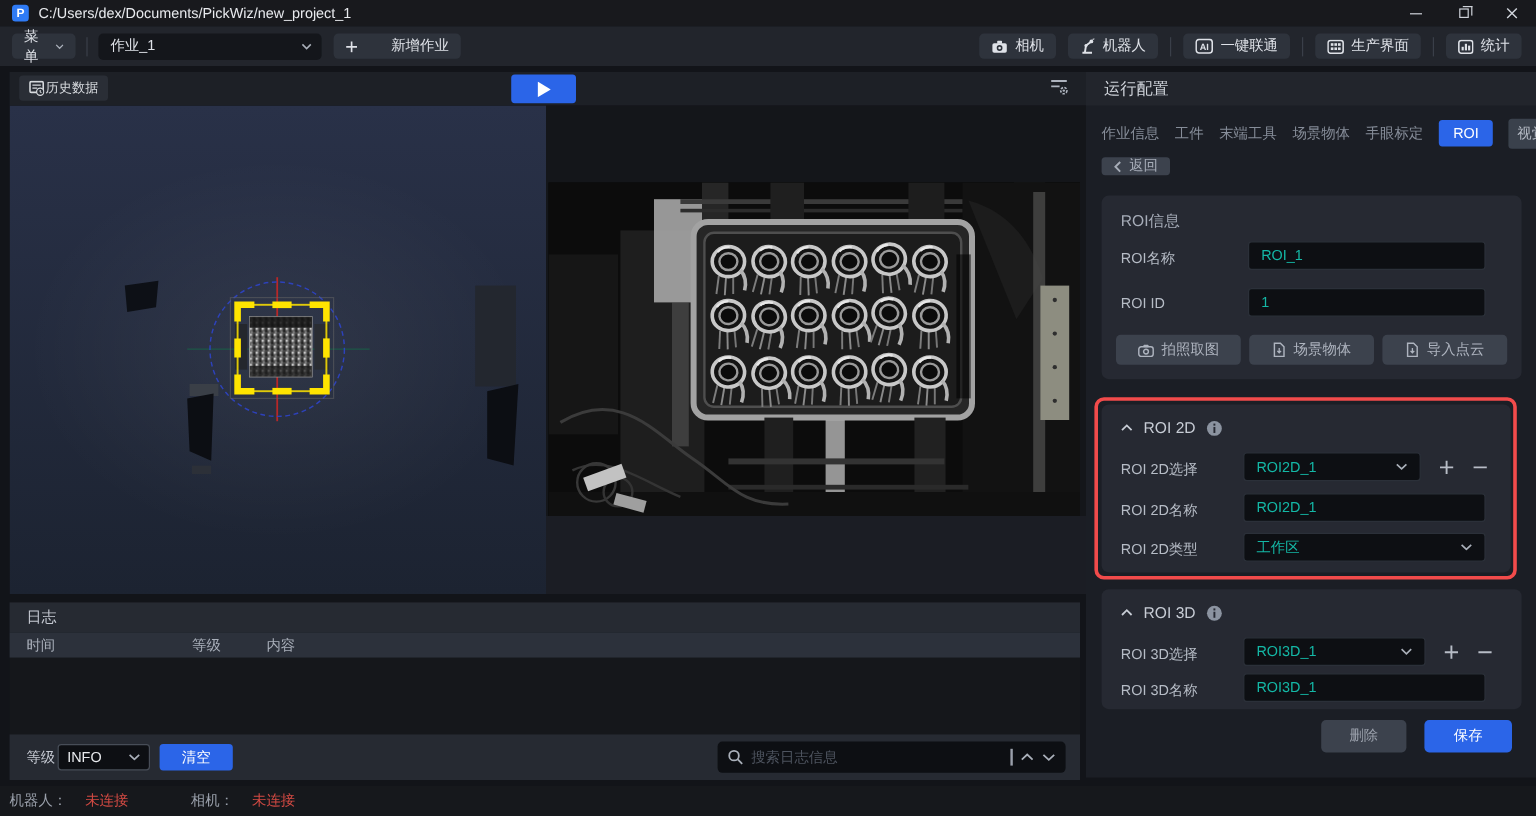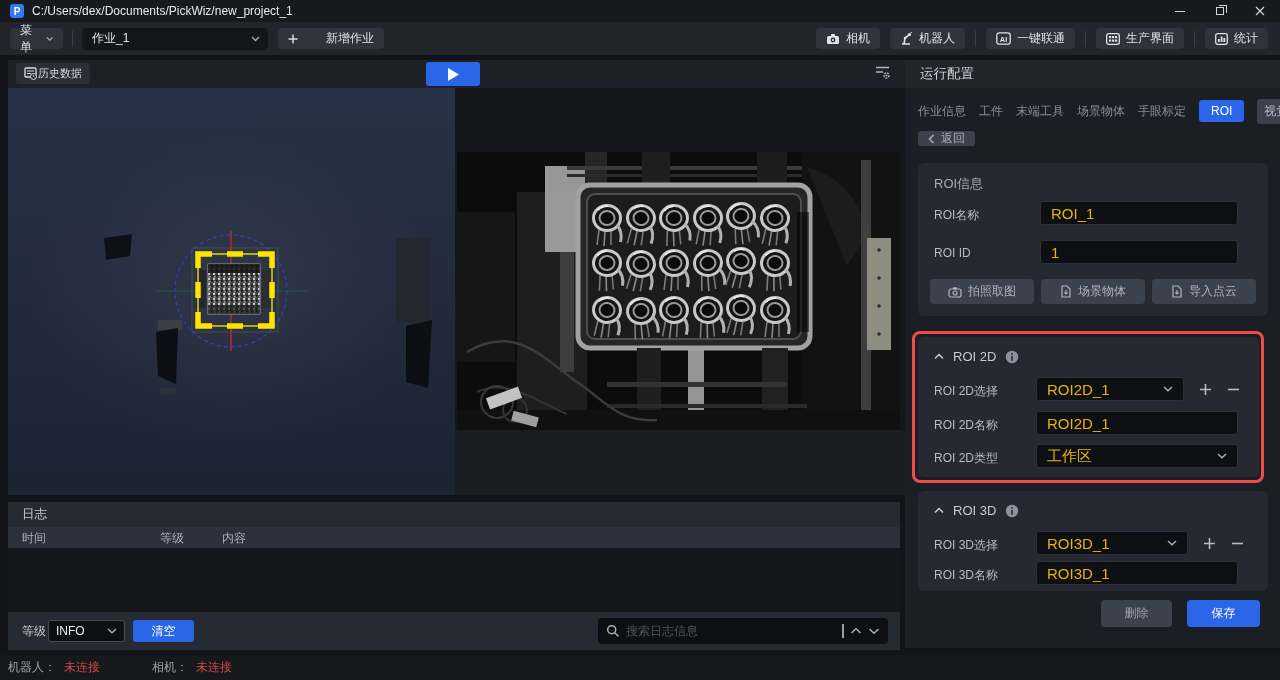--- a/index.html
+++ b/index.html
@@ -76,38 +76,38 @@
   .tab-chip { background:#3a414c; color:#b4bac4; padding:4px 7px; border-radius:3px; }
   .back-btn { position:absolute; left:13px; top:71px; height:15px; background:#3c424d; border-radius:3px;
               display:flex; align-items:center; gap:6px; padding:0 10px; color:#a7adb8; font-size:12px; }
   .card { position:absolute; background:#262932; border-radius:6px; }
   .card-title { position:absolute; left:16px; top:12px; color:#a6acb8; font-size:13px; }
   .sec-head { position:absolute; left:16px; top:12px; display:flex; align-items:center; gap:9px;
               color:#c7ccd5; font-size:13px; }
   .flabel { position:absolute; left:16px; font-size:12px; color:#b6bcc6; }
   .finput { position:absolute; height:24px; background:#0d0f13; border:1px solid #2b3039;
             border-radius:3px; display:flex; align-items:center; padding:0 10px;
-            color:#eab308; font-size:15px; }
+            color:#14b8a6; font-size:12px; }
   .fselect { justify-content:space-between; }
   .btnrow { position:absolute; left:12px; top:116px; width:326px; display:flex; gap:7px; }
   .gbtn { flex:1; height:25px; background:#3c424d; border-radius:4px; display:flex;
           align-items:center; justify-content:center; gap:6px; color:#aeb4bf; font-size:12px; }
   .pm-btn { position:absolute; width:18px; height:24px; display:flex; align-items:center;
             justify-content:center; color:#b7bcc6; }
   .hl-red { position:absolute; left:7px; top:271px; width:352px; height:152px;
             border:3px solid #f24b4b; border-radius:8px; pointer-events:none; }
   .del-btn { position:absolute; left:196px; top:540px; width:71px; height:27px; background:#3c424d;
              border:none; border-radius:4px; color:#9ba1ac; font-size:12px; }
   .save-btn { position:absolute; left:282px; top:540px; width:73px; height:27px; background:#2b65e8;
               border:none; border-radius:4px; color:#fff; font-size:12px; }
 
   
   .statusbar { left:0; top:655px; width:1280px; height:25px; background:#16181c;
                display:flex; align-items:center; font-size:12px; color:#9aa0ab; padding-left:8px; }
-  .disc { color:#d24a43; }
+  .disc { color:#d24a43;margin-left:7px; }
   .statusbar .gap { width:52px; }
   .statusbar .gap2 { width:8px; }
 </style>
 </head>
 <body>
 
 <div class="app">
 
   <div class="abs titlebar">
     <div class="logo">P</div>

